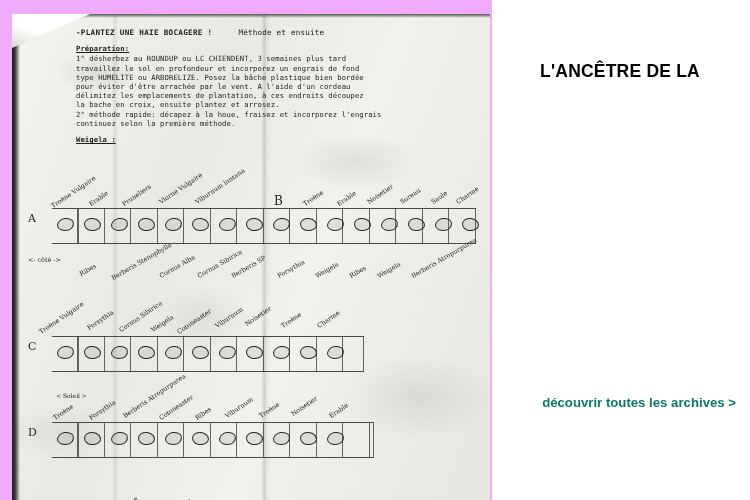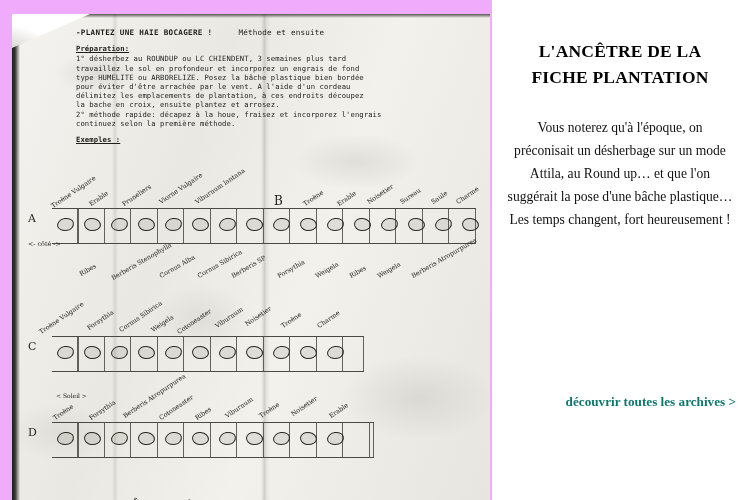--- a/index.html
+++ b/index.html
@@ -170,23 +170,22 @@
     font-size: 12px;
     color: #1f1f1a;
   }
 
   
   .panel {
     position: relative;
     width: 258px;
     height: 432px;
     box-sizing: border-box;
-    padding: 34px 16px 0 14px;
+    padding: 54px 16px 0 14px;
     background: #ffffff;
-    font-family: Liberation Serif, serif;
   }
   .panel-title {
     text-align: center;
     font-weight: bold;
     font-size: 17.5px;
     line-height: 26px;
     color: #000000;
     letter-spacing: .2px;
     margin: 4px 0 0;
   }
@@ -229,21 +228,21 @@
         </div>
         <div class="doc-h">Préparation:</div>
         <div class="doc-p">1° désherbez au ROUNDUP ou LC CHIENDENT, 3 semaines plus tard
 travaillez le sol en profondeur et incorporez un engrais de fond
 type HUMELITE ou ARBORELIZE. Posez la bâche plastique bien bordée
 pour éviter d'être arrachée par le vent. A l'aide d'un cordeau
 délimitez les emplacements de plantation, à ces endroits découpez
 la bache en croix, ensuite plantez et arrosez.
 2° méthode rapide: décapez à la houe, fraisez et incorporez l'engrais
 continuez selon la première méthode.</div>
-        <div class="doc-examples">Exemples :</div>
+        <div class="doc-examples">Weigela :</div>
       </div>
 
       <div class="rows">
 
         <div class="row-block" style="top:24px;height:70px;">
           <span class="row-letter" style="top:16px;">A</span>
           <div class="grid" style="top:12px;"></div>
           <div class="blobs" style="top:12px;">
             <div class="blob" style="left:5px;"></div>
             <div class="blob b2" style="left:32px;"></div>
@@ -268,21 +267,21 @@
           <span class="lbl" style="left:140px;top:2px;">Viorne Vulgaire</span>
           <span class="lbl" style="left:176px;top:2px;">Viburnum lantana</span>
           <span class="big-letter" style="left:252px;top:-2px;">B</span>
           <span class="lbl" style="left:284px;top:4px;">Troène</span>
           <span class="lbl" style="left:318px;top:4px;">Erable</span>
           <span class="lbl" style="left:348px;top:2px;">Noisetier</span>
           <span class="lbl" style="left:381px;top:2px;">Sureau</span>
           <span class="lbl" style="left:412px;top:2px;">Saule</span>
           <span class="lbl" style="left:437px;top:2px;">Charme</span>
 
-          <span class="lbl below" style="left:6px;top:44px;transform:none;text-align:center;">&lt;- côté -&gt;</span>
+          <span class="lbl below" style="left:6px;top:60px;transform:none;text-align:center;">&lt;- côté -&gt;</span>
           <span class="lbl below" style="left:60px;top:74px;">Ribes</span>
           <span class="lbl below" style="left:92px;top:78px;">Berberis Stenophylla</span>
           <span class="lbl below" style="left:140px;top:76px;">Cornus Alba</span>
           <span class="lbl below" style="left:178px;top:76px;">Cornus Sibirica</span>
           <span class="lbl below" style="left:212px;top:76px;">Berberis SP</span>
           <span class="lbl below" style="left:258px;top:76px;">Forsythia</span>
           <span class="lbl below" style="left:296px;top:76px;">Weigela</span>
           <span class="lbl below" style="left:330px;top:76px;">Ribes</span>
           <span class="lbl below" style="left:358px;top:76px;">Weigela</span>
           <span class="lbl below" style="left:392px;top:76px;">Berberis Atropurpurea</span>
@@ -351,19 +350,17 @@
           <span class="lbl" style="left:208px;top:18px;">Saule</span>
         </div>
 
       </div>
     </div>
   </div>
 
   <div class="panel">
     <h1 class="panel-title">
       <span>L'ANCÊTRE DE LA</span><br>
-      <span>FICHE PLANTATION</span>
     </h1>
-    <p class="panel-body">Vous noterez qu'à l'époque, on préconisait un désherbage sur un mode Attila, au Round up… et que l'on suggérait la pose d'une bâche plastique… Les temps changent, fort heureusement !</p>
     <a class="panel-link" href="#">découvrir toutes les archives &gt;</a>
   </div>
 
 </div>
 
 </body></html>

